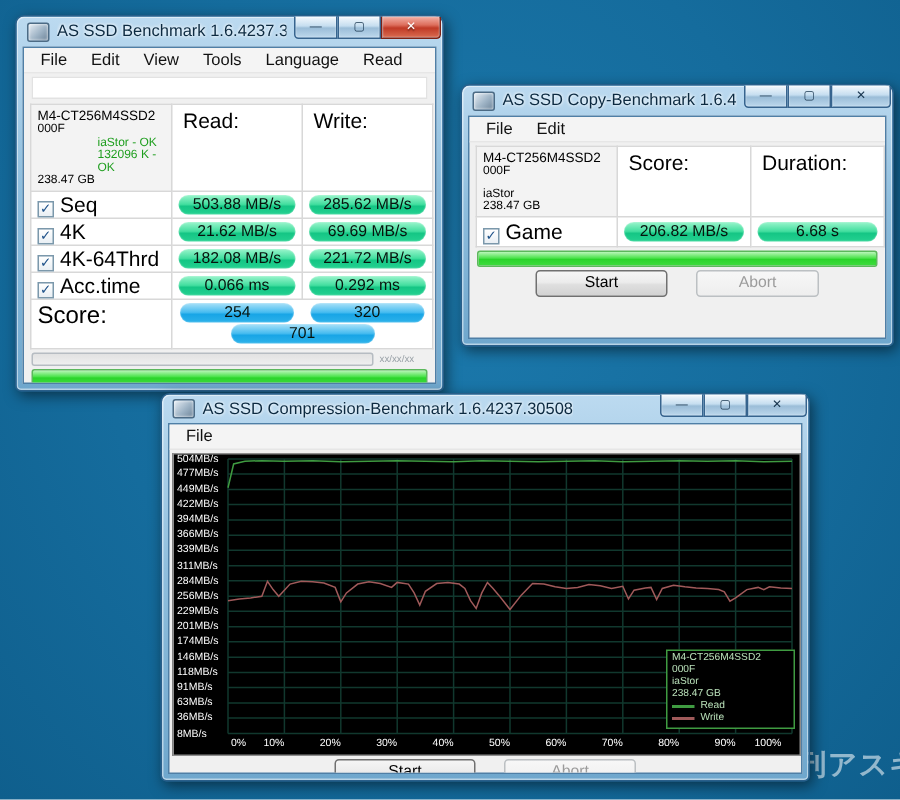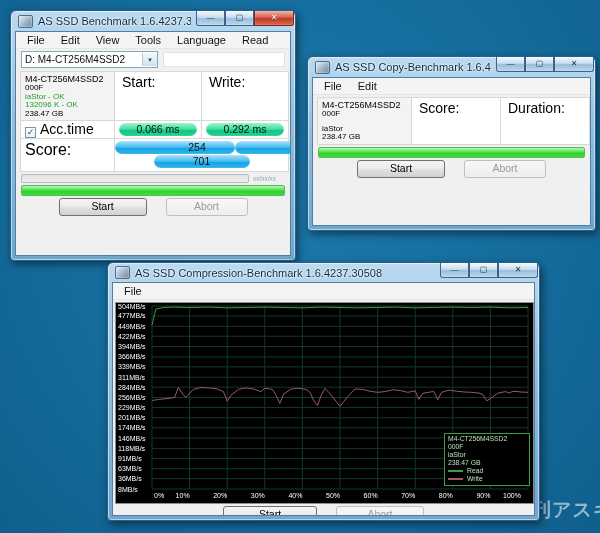--- a/index.html
+++ b/index.html
@@ -44,36 +44,36 @@
   .combo-arrow{margin-left:auto;width:14px;height:13px;display:flex;align-items:center;justify-content:center;
     background:linear-gradient(180deg,#f3f9fd,#cfe1ee);border-left:1px solid #b7cbda;font-size:6px;color:#33506a;}
   .blank-field{flex:1;height:13px;background:#fff;border:1px solid #e2e2e2;}
   
   .bench-table{border-collapse:collapse;margin:2px 4px;background:#fff;width:calc(100% - 8px);
     border:1px solid #bdbdbd;table-layout:fixed;}
   .bench-table td{border:1px solid #d8d8d8;padding:0;vertical-align:middle;}
   .info-cell{background:#f3f3f3;padding:2px 4px !important;vertical-align:top !important;}
   .info-line{font-size:8px;line-height:8.5px;color:#000;}
   .info-line.name{font-size:9px;line-height:10px;}
-  .info-line.ok{color:#1e9e1e;}
+  .info-line.ok{color:#1e9e1e;margin-left:40px;}
   .info-line.gap{margin-top:6px;}
   .hdr{font-size:14px;color:#000;padding:2px 7px !important;vertical-align:top !important;background:#fff;}
   .lbl{font-size:14px;color:#000;padding:0 3px !important;}
   .lbl .txt{vertical-align:1px;}
   .cb{display:inline-block;width:9px;height:9px;border:1px solid #7b98ab;margin:0 4px 0 1px;
     background:linear-gradient(#fff,#e9eff4);font-size:9px;line-height:8px;color:#20538a;text-align:center;}
   .pill{height:13px;border-radius:8px;margin:1px auto;width:90%;
     background:linear-gradient(180deg,#9af5cc 0%,#42de9f 48%,#15c685 58%,#23d190 100%);
     box-shadow:inset 0 0 1px rgba(255,255,255,.8);
     font-size:10.5px;line-height:13px;text-align:center;color:#07130d;}
   .pill.blue{background:linear-gradient(180deg,#a9e1f8 0%,#47bcf0 48%,#18a5e6 58%,#2cb2ea 100%);}
   .score-lbl{font-size:16px;color:#000;padding:2px 4px !important;vertical-align:top !important;}
   .score-wrap{display:flex;flex-direction:column;gap:1px;padding:2px 0 3px 0;}
   .score-row{display:flex;}
-  .score-row .pill{width:76px;flex:0 0 auto;margin:0 auto;padding-left:44px;}
+  .score-row .pill{width:76px;flex:0 0 auto;margin:0 auto;}
   .pill.total{width:96px;margin:0 auto;}
   
   .mini-progress-row{display:flex;align-items:center;margin:2px 5px 0 5px;gap:4px;}
   .mini-track{flex:0 0 226px;height:7px;border:1px solid #b6bcc2;border-radius:2px;
     background:linear-gradient(#e2e2e2,#efefef);}
   .mini-note{font-size:6.5px;color:#9aa2a8;}
   .green-bar{height:9px;margin:2px 5px;border:1px solid #5cb85c;border-radius:2px;
     background:linear-gradient(180deg,#b9f6b9 0%,#4de34d 45%,#2bd42b 55%,#3edb3e 100%);}
   .btn-row{display:flex;justify-content:center;gap:19px;margin-top:1px;}
   .btn{width:86px;height:16px;border:1px solid #707070;border-radius:3px;font-size:10.5px;color:#000;
@@ -114,43 +114,66 @@
   <div class="client">
     <div class="menubar">
       <span class="menu-item">File</span>
       <span class="menu-item">Edit</span>
       <span class="menu-item">View</span>
       <span class="menu-item">Tools</span>
       <span class="menu-item">Language</span>
       <span class="menu-item">Read</span>
     </div>
     <div class="toolbar">
-      <span class="combo">
-        <span>D: M4-CT256M4SSD2</span>
-        <span class="combo-arrow">▼</span>
-      </span>
       <span class="blank-field"></span>
     </div>
     <table class="bench-table">
       <colgroup>
           <col style="width:94px">
           <col style="width:87px">
           <col style="width:87px">
         </colgroup>
       <tbody>
           <tr>
         <td class="info-cell">
           <div class="info-line name">M4-CT256M4SSD2</div>
           <div class="info-line">000F</div>
           <div class="info-line ok">iaStor - OK</div>
           <div class="info-line ok">132096 K - OK</div>
           <div class="info-line">238.47 GB</div>
         </td>
-        <td class="hdr">Start:</td>
+        <td class="hdr">Read:</td>
         <td class="hdr">Write:</td>
+      </tr>
+      <tr style="height:17px;">
+        <td class="lbl"><span class="cb">✓</span><span class="txt">Seq</span></td>
+        <td>
+              <div class="pill">503.88 MB/s</div>
+            </td>
+        <td>
+              <div class="pill">285.62 MB/s</div>
+            </td>
+      </tr>
+      <tr style="height:17px;">
+        <td class="lbl"><span class="cb">✓</span><span class="txt">4K</span></td>
+        <td>
+              <div class="pill">21.62 MB/s</div>
+            </td>
+        <td>
+              <div class="pill">69.69 MB/s</div>
+            </td>
+      </tr>
+      <tr style="height:17px;">
+        <td class="lbl"><span class="cb">✓</span><span class="txt">4K-64Thrd</span></td>
+        <td>
+              <div class="pill">182.08 MB/s</div>
+            </td>
+        <td>
+              <div class="pill">221.72 MB/s</div>
+            </td>
       </tr>
       <tr style="height:17px;margin-top:24px;">
         <td class="lbl"><span class="cb">✓</span><span class="txt">Acc.time</span></td>
         <td>
               <div class="pill">0.066 ms</div>
             </td>
         <td>
               <div class="pill">0.292 ms</div>
             </td>
       </tr>
@@ -204,20 +227,29 @@
       <tbody>
           <tr style="height:46px;">
         <td class="info-cell">
           <div class="info-line name">M4-CT256M4SSD2</div>
           <div class="info-line">000F</div>
           <div class="info-line gap">iaStor</div>
           <div class="info-line">238.47 GB</div>
         </td>
         <td class="hdr">Score:</td>
         <td class="hdr">Duration:</td>
+      </tr>
+      <tr style="height:20px;">
+        <td class="lbl"><span class="cb">✓</span><span class="txt">Game</span></td>
+        <td>
+              <div class="pill">206.82 MB/s</div>
+            </td>
+        <td>
+              <div class="pill">6.68 s</div>
+            </td>
       </tr>
     </tbody>
       </table>
     <div class="green-bar"></div>
     <div class="btn-row">
       <span class="btn">Start</span>
       <span class="btn disabled">Abort</span>
     </div>
   </div>
 </div>

